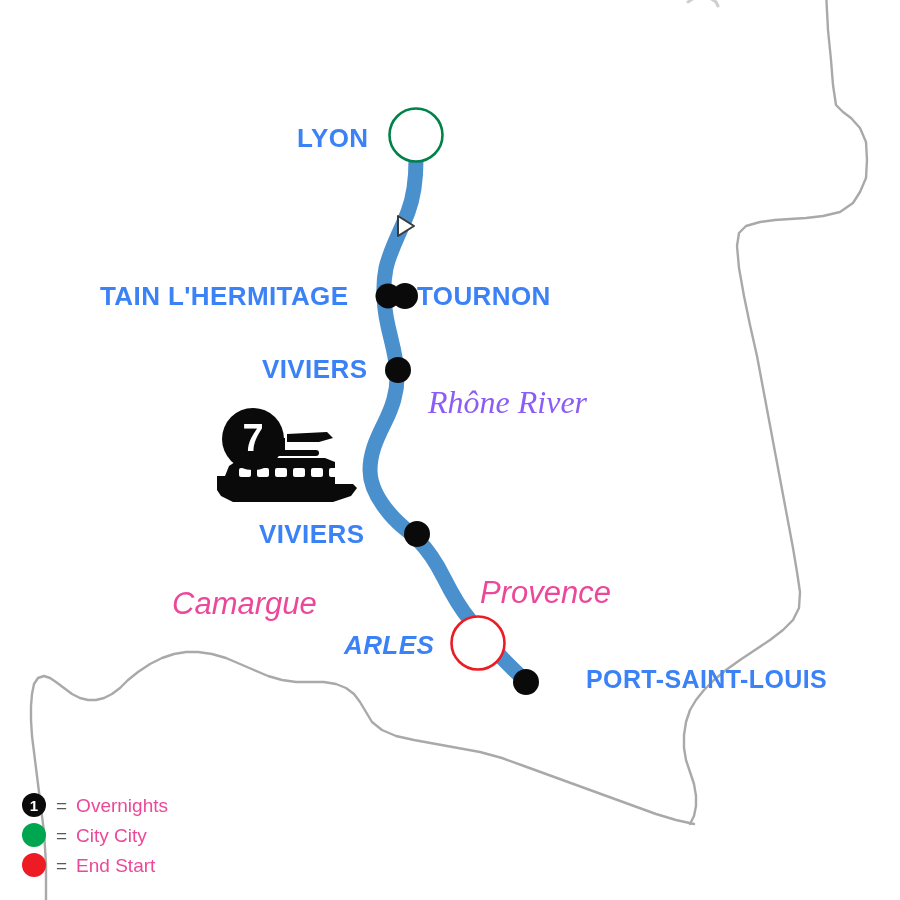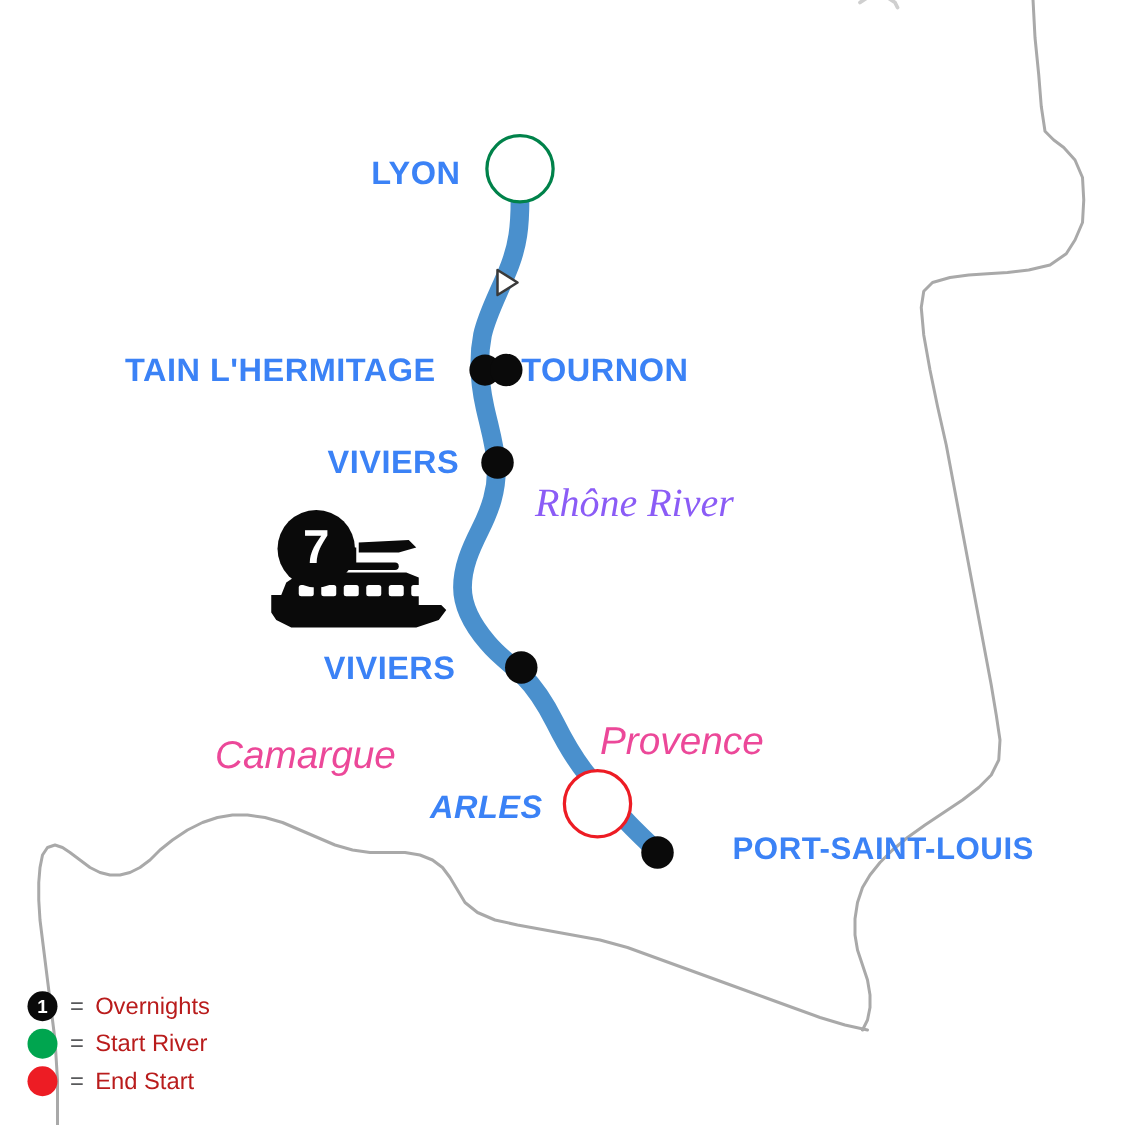--- a/index.html
+++ b/index.html
@@ -100,21 +100,21 @@
   }
   .legend-eq {
     margin: 0 9px 0 10px;
     font-size: 19px;
     color: #58595b;
     font-family: "Liberation Sans", sans-serif;
     line-height: 1;
   }
   .legend-text {
     font-size: 19px;
-    color: #b91c1c;
+    color: #ec4899;
     font-family: "Liberation Sans", sans-serif;
     line-height: 1;
     white-space: nowrap;
   }
   .nights-badge {
     position: absolute;
     width: 62px;
     height: 62px;
     border-radius: 50%;
     background: #0a0a0a;
@@ -236,21 +236,21 @@
     <div class="legend-row">
       <div class="legend-swatch" style="background:#0a0a0a;">
         <div class="num">1</div>
       </div>
       <div class="legend-eq">=</div>
       <div class="legend-text">Overnights</div>
     </div>
     <div class="legend-row">
       <div class="legend-swatch" style="background:#00a54f;"></div>
       <div class="legend-eq">=</div>
-      <div class="legend-text">Start River</div>
+      <div class="legend-text">City City</div>
     </div>
     <div class="legend-row">
       <div class="legend-swatch" style="background:#ed1c24;"></div>
       <div class="legend-eq">=</div>
       <div class="legend-text">End Start</div>
     </div>
   </div>
 
 </div>
 

